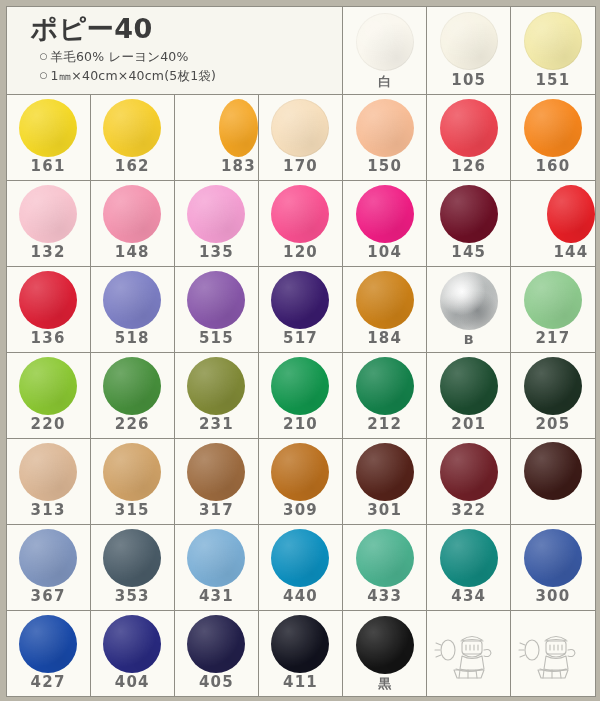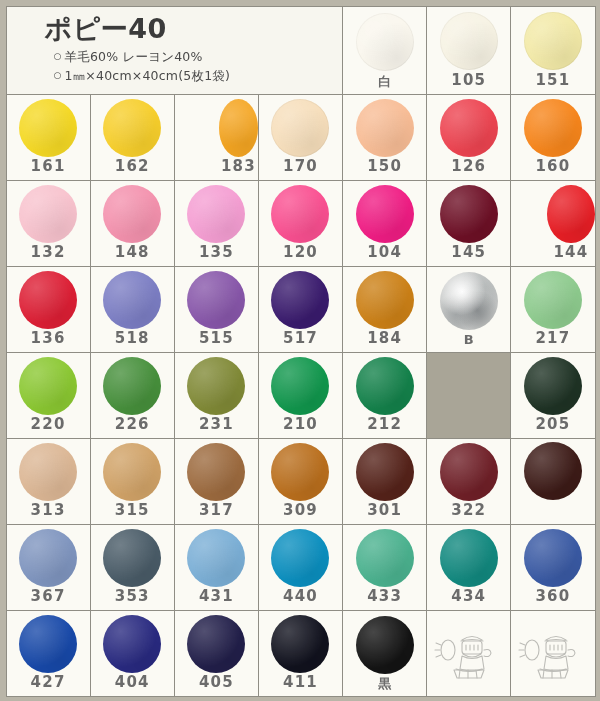--- a/index.html
+++ b/index.html
@@ -94,21 +94,21 @@
   #header-cell {
     grid-column: 1 / span 4;
     grid-row: 1;
     background: #f7f6ef;
     border: 1px solid #8f8d84;
     margin: -0.5px;
     box-sizing: border-box;
     display: flex;
     flex-direction: column;
     justify-content: center;
-    padding-left: 38px;
+    padding-left: 24px;
   }
   #brand-title {
     font-size: 27px;
     font-weight: bold;
     color: #3b3b3b;
     letter-spacing: 0.5px;
     line-height: 1.05;
     margin-bottom: 5px;
     font-family: "DejaVu Sans", "Liberation Sans", sans-serif;
   }
@@ -313,20 +313,26 @@
           <div class="swatch" style="background: rgb(17, 151, 77);"></div>
         </div>
         <div class="code">210</div>
       </div>
       <div class="cell" style="grid-area: 5 / 5;">
         <div class="swatch-wrap">
           <div class="swatch" style="background: rgb(20, 130, 75);"></div>
         </div>
         <div class="code">212</div>
       </div>
+      <div class="cell" style="grid-area: 5 / 6;">
+        <div class="swatch-wrap">
+          <div class="swatch" style="background: rgb(29, 77, 48);"></div>
+        </div>
+        <div class="code">201</div>
+      </div>
       <div class="cell" style="grid-area: 5 / 7;">
         <div class="swatch-wrap">
           <div class="swatch" style="background: rgb(31, 51, 37);"></div>
         </div>
         <div class="code">205</div>
       </div>
       <div class="cell" style="grid-area: 6 / 1;">
         <div class="swatch-wrap">
           <div class="swatch" style="background: rgb(220, 183, 149);"></div>
         </div>
@@ -401,21 +407,21 @@
       <div class="cell" style="grid-area: 7 / 6;">
         <div class="swatch-wrap">
           <div class="swatch" style="background: rgb(18, 137, 127);"></div>
         </div>
         <div class="code">434</div>
       </div>
       <div class="cell" style="grid-area: 7 / 7;">
         <div class="swatch-wrap">
           <div class="swatch" style="background: rgb(58, 90, 164);"></div>
         </div>
-        <div class="code">360</div>
+        <div class="code">300</div>
       </div>
       <div class="cell" style="grid-area: 8 / 1;">
         <div class="swatch-wrap">
           <div class="swatch" style="background: rgb(24, 73, 169);"></div>
         </div>
         <div class="code">427</div>
       </div>
       <div class="cell" style="grid-area: 8 / 2;">
         <div class="swatch-wrap">
           <div class="swatch" style="background: rgb(41, 42, 128);"></div>

